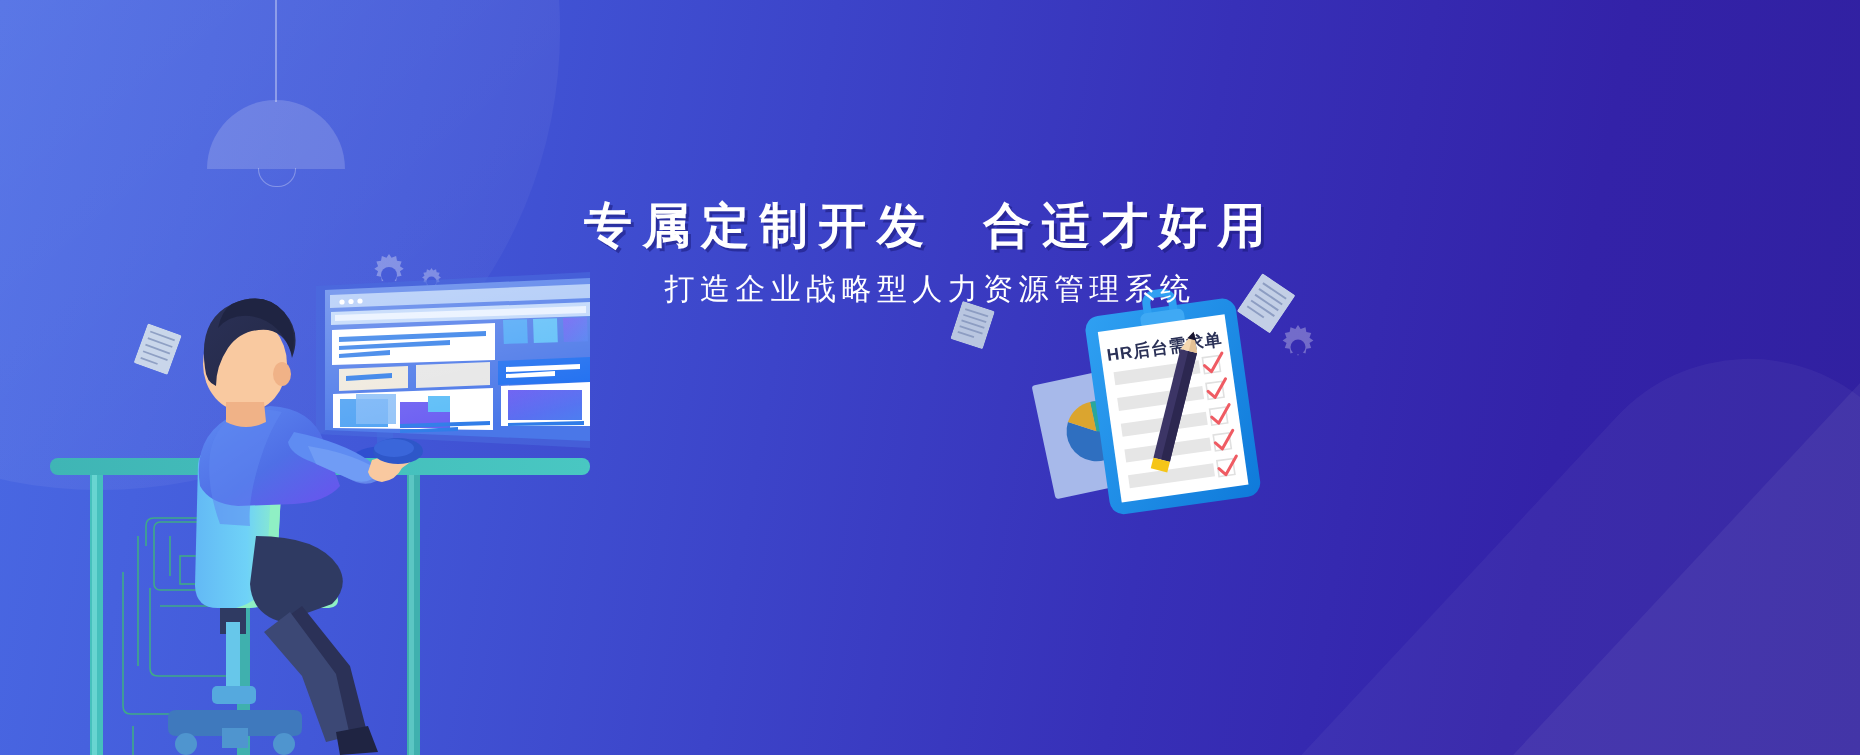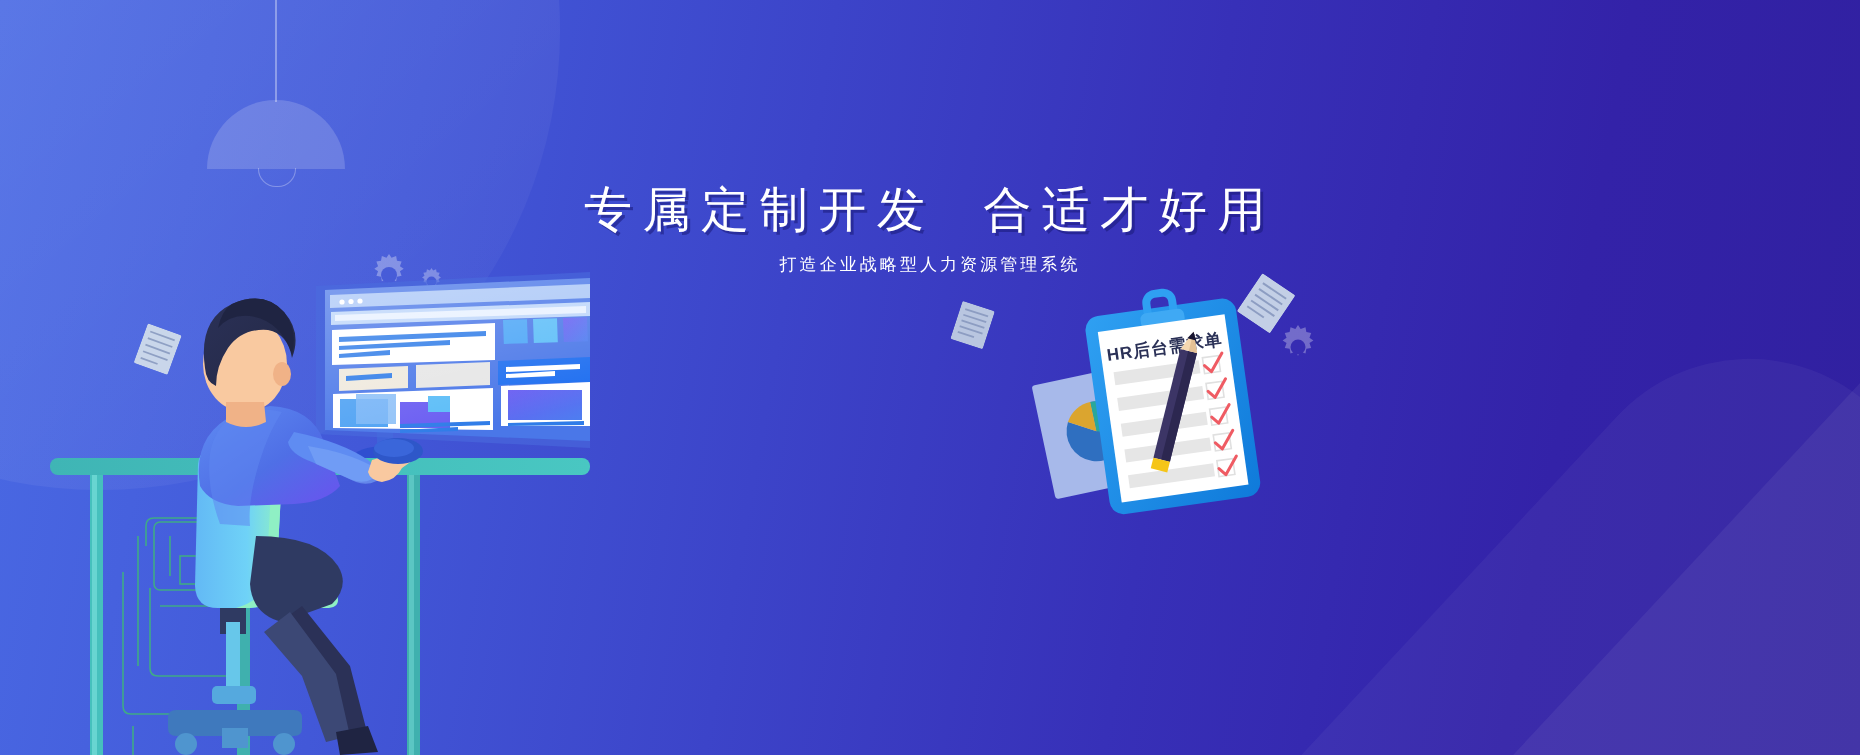--- a/index.html
+++ b/index.html
@@ -50,31 +50,31 @@
   .gear svg{display:block;}
 
   
   .paper{position:absolute;}
 
   
   .copy{position:absolute;left:0;right:0;top:182px;text-align:center;z-index:30;}
   .headline{
     color:#ffffff;
     font-size:48px;
-    font-weight:normal;
+    font-weight:bold;
     letter-spacing:.22em;
     line-height:1.18;
-    margin:0;
+    margin:16px;
     text-shadow:3px 3px 0 rgba(25,25,120,.55);
     white-space:pre;
   }
   .subhead{
     margin:16px 0 0 0;
     color:#ffffff;
-    font-size:17px;
+    font-size:30px;
     letter-spacing:.18em;
     line-height:1.2;
     font-weight:normal;
     white-space:pre;
   }
 
   
   #scene-left{position:absolute;left:50px;top:236px;width:540px;height:519px;z-index:20;}
   #scene-left svg{display:block;}
 

